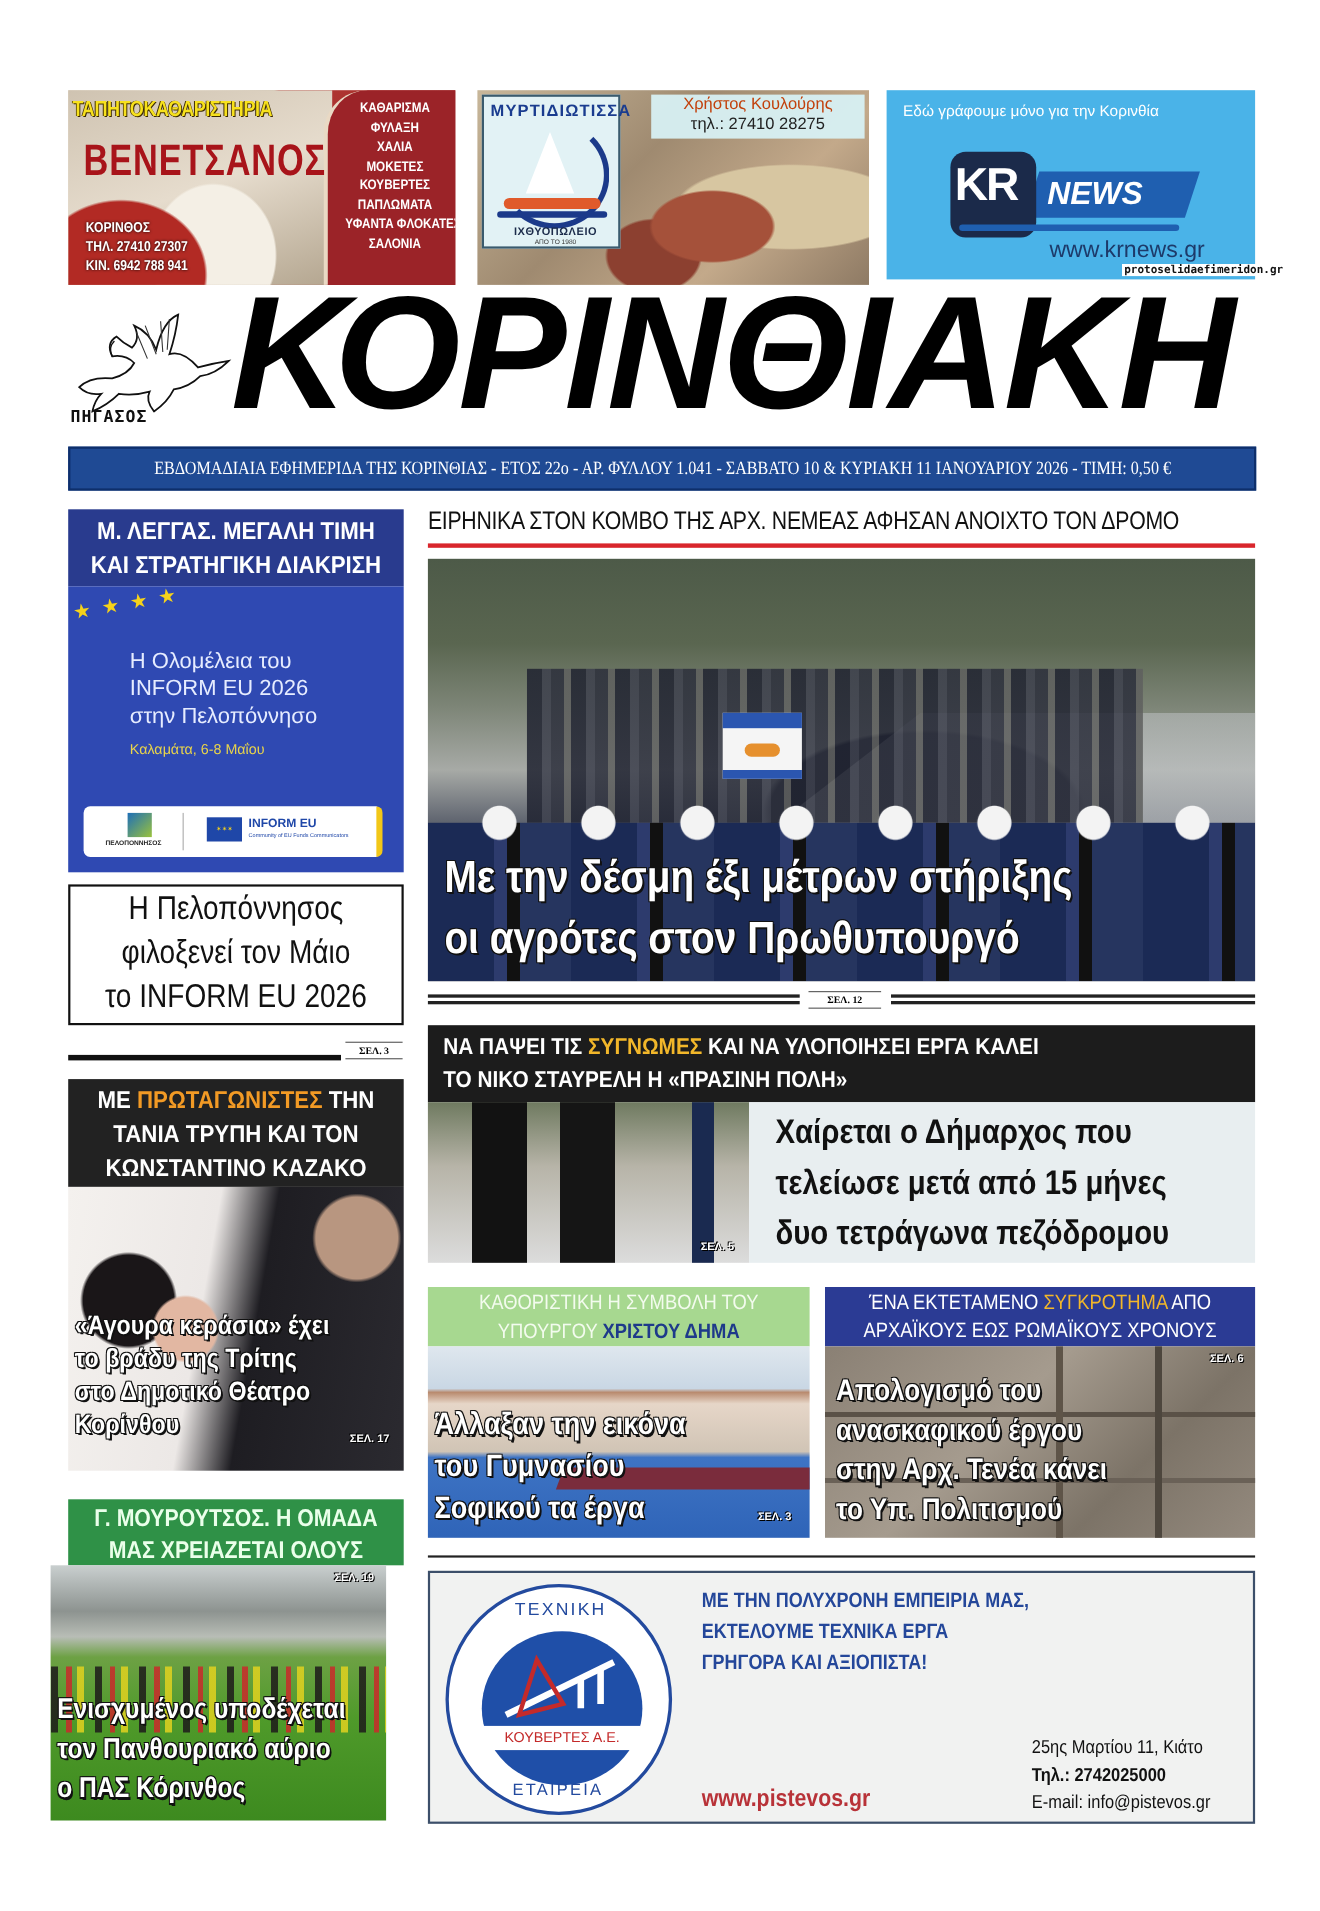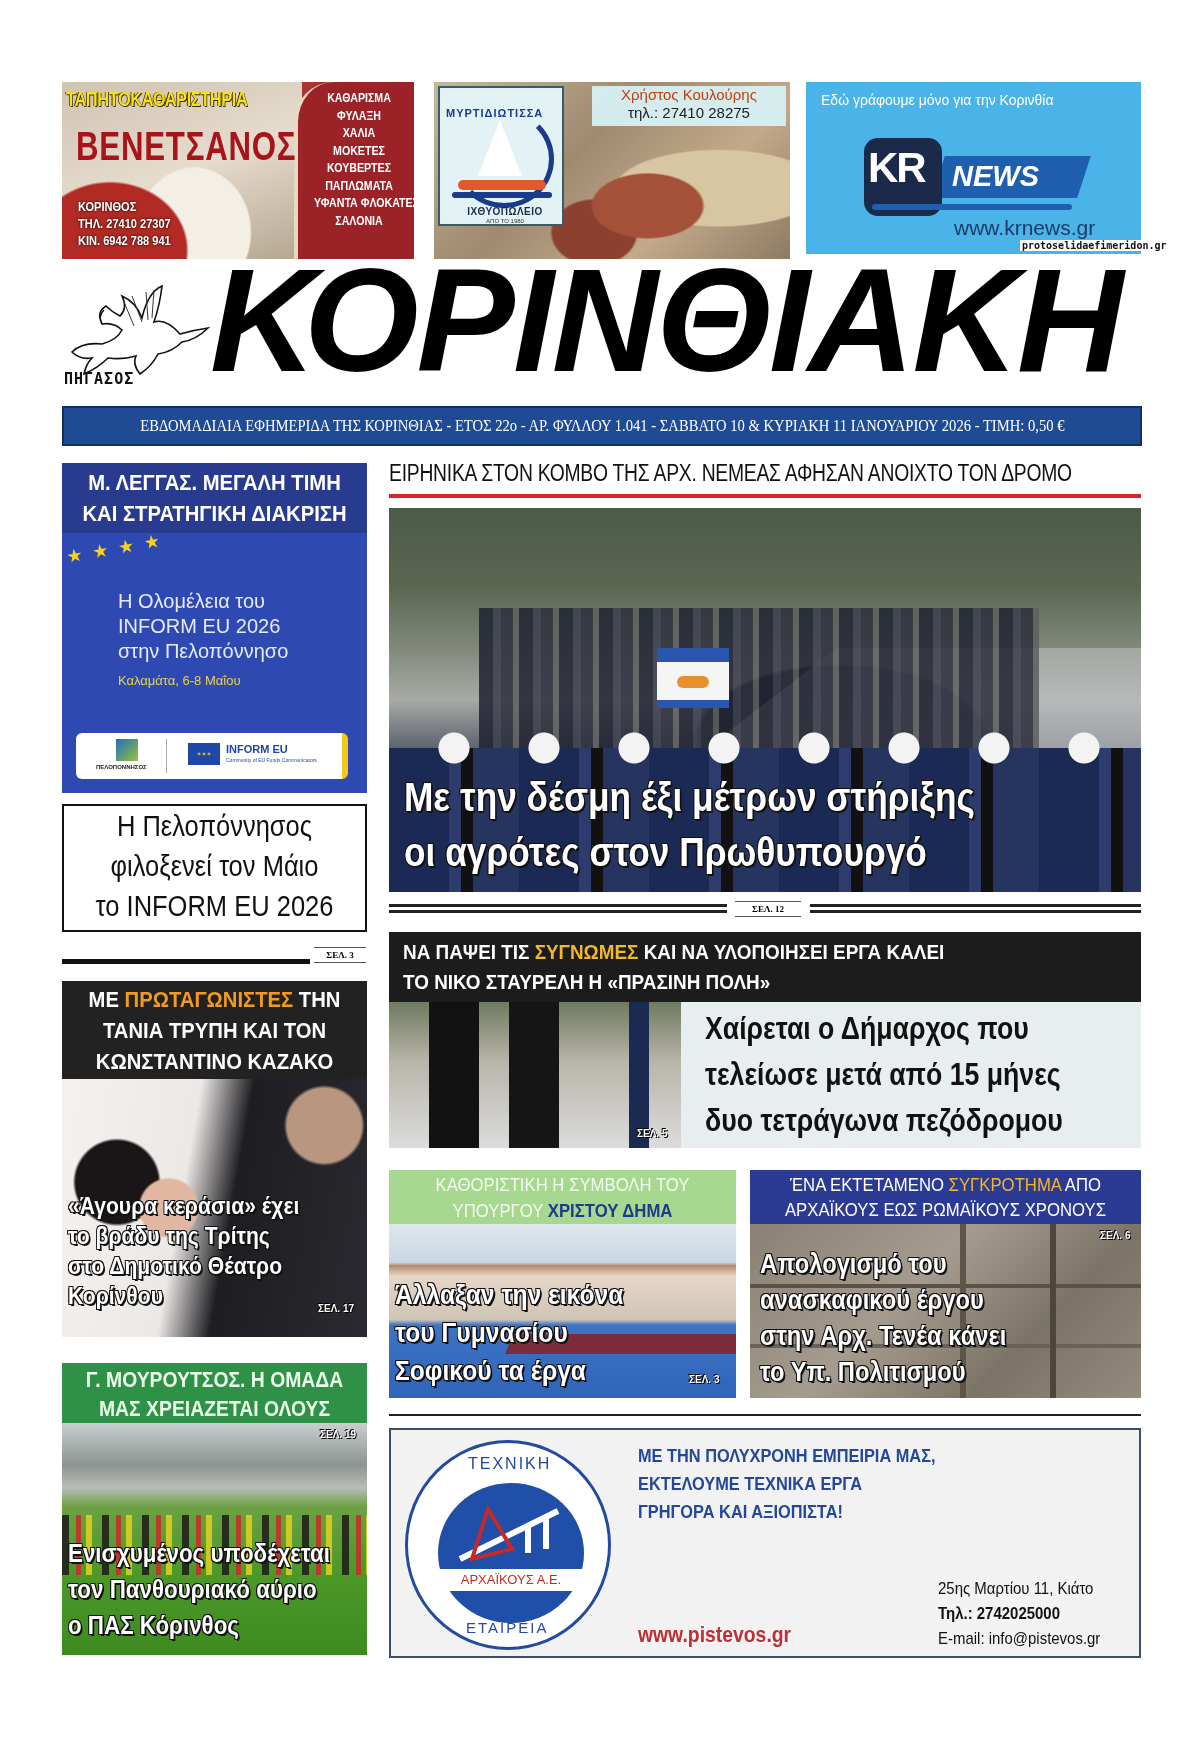--- a/index.html
+++ b/index.html
@@ -31,21 +31,21 @@
     text-shadow: 0 0 3px #000; }
   .ad-carpet .contact div { transform: scaleX(0.85); transform-origin: left; white-space: nowrap; }
 
   .ad-fish { left: 434px; top: 82px; width: 356px; height: 177px;
     background:
       radial-gradient(ellipse at 60% 70%, #a5513a 0 18%, transparent 19%),
       radial-gradient(ellipse at 80% 60%, #d7c6a1 0 25%, transparent 26%),
       radial-gradient(ellipse at 45% 85%, #8c4030 0 15%, transparent 16%),
       linear-gradient(135deg, #c8b79a, #9f8a70 40%, #c3a98a 70%, #8e7a64); overflow: hidden; }
   .ad-fish .logo-box { position: absolute; left: 4px; top: 4px; width: 126px; height: 140px; background: #e2f2f5; border: 2px solid #3a5b6e; }
-  .ad-fish .logo-arc { position: absolute; left: 6px; top: 4px; width: 110px; font-size: 11px; font-weight: bold; color: #1a3c8f; letter-spacing: 1px; margin-top: 15px; }
+  .ad-fish .logo-arc { position: absolute; left: 6px; top: 4px; width: 110px; font-size: 15px; font-weight: bold; color: #1a3c8f; letter-spacing: 1px; }
   .ad-fish .sail { position: absolute; left: 38px; top: 32px; width: 0; height: 0; border-left: 22px solid transparent; border-right: 22px solid transparent; border-bottom: 56px solid #ffffff; }
   .ad-fish .wave1 { position: absolute; left: 18px; top: 92px; width: 88px; height: 10px; background: #e05a2b; border-radius: 10px; }
   .ad-fish .wave2 { position: absolute; left: 12px; top: 104px; width: 100px; height: 6px; background: #1b3a8a; border-radius: 6px; }
   .ad-fish .circle { position: absolute; left: 14px; top: 22px; width: 100px; height: 98px; border: 5px solid #1b3a8a; border-left-color: transparent; border-top-color: transparent; border-radius: 50%; }
   .ad-fish .shop { position: absolute; left: 4px; top: 118px; width: 122px; text-align: center; font-size: 10px; font-weight: bold; color: #1b2b4a; letter-spacing: 0.5px; }
   .ad-fish .since { position: absolute; left: 4px; top: 130px; width: 122px; text-align: center; font-size: 6px; color: #333; }
   .ad-fish .owner-box { position: absolute; left: 158px; top: 4px; width: 194px; height: 40px; background: rgba(215,240,243,0.95); text-align: center; }
   .ad-fish .owner { font-size: 15px; color: #c2410c; line-height: 18px; }
   .ad-fish .phone { font-size: 15px; color: #222; line-height: 18px; }
 
@@ -95,21 +95,21 @@
   .theatre-head .hl { color: #f29a25; }
   .theatre-img { left: 62px; top: 1079px; width: 305px; height: 258px; overflow: hidden;
     background:
       radial-gradient(circle at 86% 18%, #b89680 0 11%, transparent 12%),
       radial-gradient(circle at 35% 50%, #e2b7a2 0 12%, transparent 13%),
       radial-gradient(circle at 18% 40%, #1a1618 0 14%, transparent 15%),
       linear-gradient(100deg, #f4f1ee 0%, #ece8e6 40%, #1e1d22 55%, #2b2a30 100%); }
 
   .sport-head { left: 62px; top: 1363px; width: 305px; height: 60px; background: #2f9147; color: #eaffea; font-weight: bold; font-size: 22px; line-height: 29px; text-align: center; padding-top: 2px; }
   .sport-head div { transform: scaleX(0.88); white-space: nowrap; }
-  .sport-img { left: 62px; top: 1423px; width: 305px; height: 232px; overflow: hidden;
+  .sport-img { left: 46px; top: 1423px; width: 305px; height: 232px; overflow: hidden;
     background: linear-gradient(180deg, #c9cfcf 0%, #8d9390 18%, #b8bdb6 28%, #6da144 36%, #4f9a2a 60%, #3d8a1f 100%); }
   .sport-img .players { position: absolute; left: 0; top: 92px; width: 305px; height: 60px;
     background: repeating-linear-gradient(90deg, #1d1a1a 0 7px, transparent 7px 14px, #c92a2a 14px 19px, transparent 19px 24px, #e1d21f 24px 30px, transparent 30px 40px); opacity: 0.85; }
 
   .overlay-text { position: absolute; color: #fff; font-weight: bold; -webkit-text-stroke: 1.2px #111; paint-order: stroke fill;
     text-shadow: 2px 2px 0 #111, -1px -1px 0 #111, 1px -1px 0 #111, -1px 1px 0 #111; white-space: nowrap; }
   .sel-tag { position: absolute; font-size: 10px; font-weight: bold; color: #fff; text-shadow: 1px 1px 0 #000, -1px -1px 0 #000; white-space: nowrap; }
 
   
   .main-kicker { left: 389px; top: 460px; width: 752px; font-size: 23px; color: #111; white-space: nowrap; transform: scaleX(0.84); transform-origin: left; letter-spacing: -0.3px; }
@@ -364,21 +364,21 @@
 <div class="abs pistevos-ad">
   <div class="logo-outer">
     <div class="logo-top">ΤΕΧΝΙΚΗ</div>
     <div class="logo-inner"></div>
     <svg class="logo-mark" viewBox="0 0 110 60">
       <line x1="6" y1="56" x2="104" y2="8" stroke="#ffffff" stroke-width="6"></line>
       <polygon points="34,6 18,56 58,46" fill="none" stroke="#c42a2a" stroke-width="4"></polygon>
       <line x1="74" y1="22" x2="74" y2="50" stroke="#fff" stroke-width="6"></line>
       <line x1="92" y1="14" x2="92" y2="46" stroke="#fff" stroke-width="6"></line>
     </svg>
-    <div class="logo-band">ΑΡΧΑΪΚΟΥΣ Α.Ε.</div>
+    <div class="logo-band">ΚΟΥΒΕΡΤΕΣ Α.Ε.</div>
     <div class="logo-bottom">ΕΤΑΙΡΕΙΑ</div>
   </div>
   <div class="slogan">
     <div>ΜΕ ΤΗΝ ΠΟΛΥΧΡΟΝΗ ΕΜΠΕΙΡΙΑ ΜΑΣ,</div>
     <div>ΕΚΤΕΛΟΥΜΕ ΤΕΧΝΙΚΑ ΕΡΓΑ</div>
     <div>ΓΡΗΓΟΡΑ ΚΑΙ ΑΞΙΟΠΙΣΤΑ!</div>
   </div>
   <div class="url">www.pistevos.gr</div>
   <div class="addr">
     <div>25ης Μαρτίου 11, Κιάτο</div>

